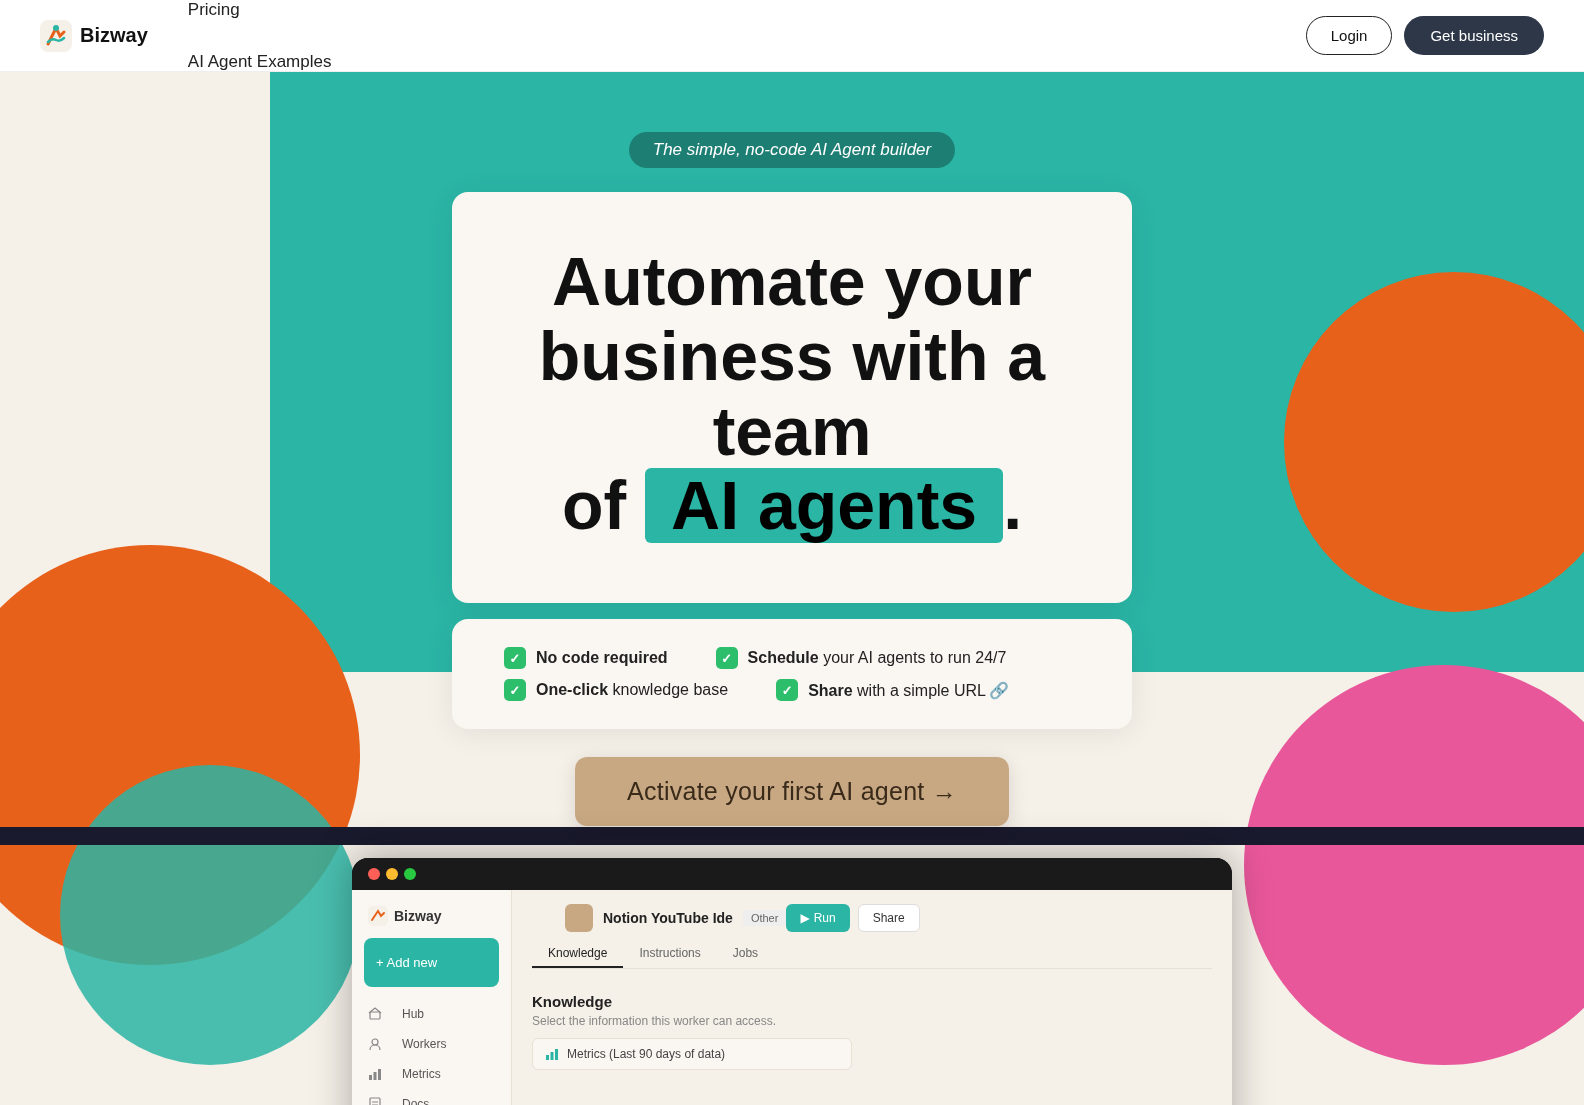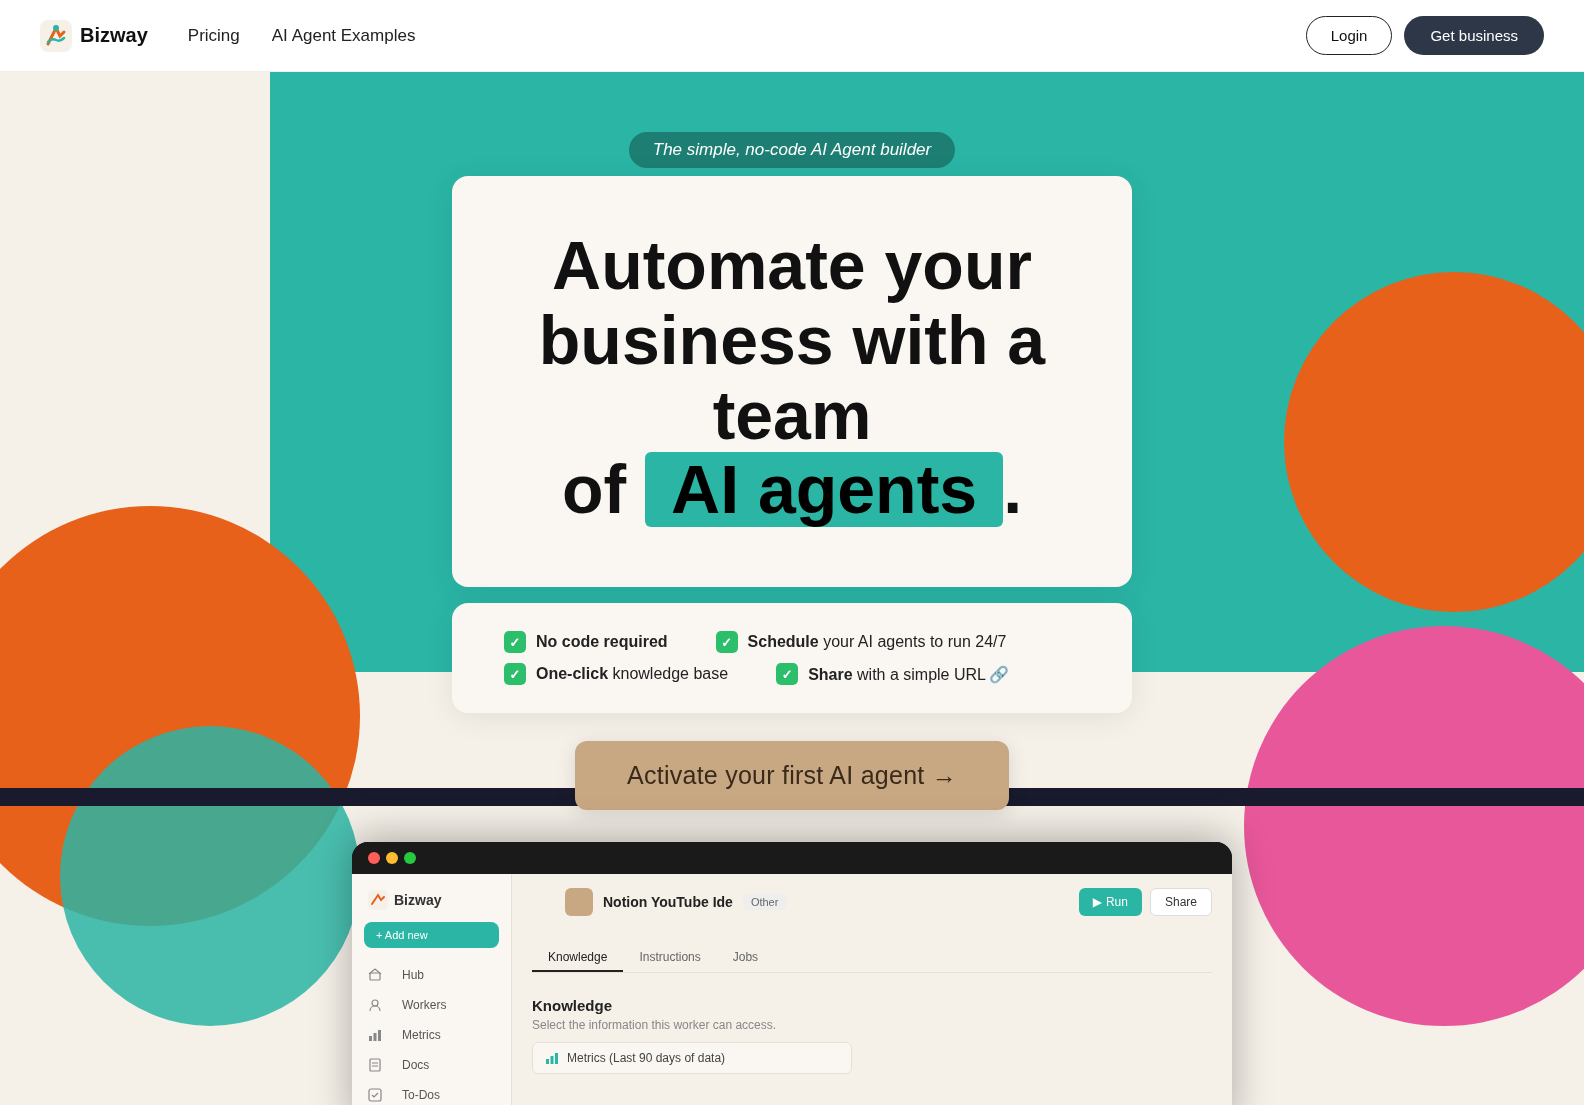--- a/index.html
+++ b/index.html
@@ -10,21 +10,21 @@
       position: fixed; top: 0; left: 0; right: 0; z-index: 100;
       height: 72px;
       background: #fff;
       border-bottom: 1px solid #eee;
       display: flex; align-items: center; justify-content: space-between;
       padding: 0 40px;
     }
     .navbar-left { display: flex; align-items: center; gap: 40px; }
     .logo { display: flex; align-items: center; gap: 8px; font-weight: 700; font-size: 20px; color: #111; }
     .logo-icon { width: 32px; height: 32px; }
-    .nav-links { display: flex; gap: 32px; }
+    .nav-links { display: flex; gap: 32px; flex-direction: column; }
     .nav-link { font-size: 17px; color: #222; text-decoration: none; cursor: pointer; }
     .navbar-right { display: flex; align-items: center; gap: 12px; }
     .btn-login {
       padding: 10px 24px; border: 1.5px solid #222; border-radius: 24px;
       background: transparent; font-size: 15px; cursor: pointer; color: #111; font-weight: 500;
     }
     .btn-getstarted {
       padding: 11px 26px; border: none; border-radius: 24px;
       background: #2d3748; font-size: 15px; cursor: pointer; color: #fff; font-weight: 500;
     }
@@ -96,21 +96,21 @@
       padding-top: 60px;
     }
 
     .hero-tagline {
       background: rgba(0,0,0,0.3);
       color: #fff;
       font-style: italic;
       font-size: 17px;
       padding: 8px 24px;
       border-radius: 20px;
-      margin-bottom: 8px;
+      margin-bottom: 24px;
     }
 
     .hero-card {
       background: #faf7f2;
       border-radius: 16px;
       padding: 52px 80px;
       text-align: center;
       width: 680px;
       box-shadow: 0 4px 30px rgba(0,0,0,0.08);
     }
@@ -195,39 +195,39 @@
       flex-shrink: 0;
     }
     .sidebar-logo {
       display: flex; align-items: center; gap: 6px;
       padding: 0 16px 12px 16px;
       font-weight: 700; font-size: 14px; color: #333;
     }
     .sidebar-logo-icon { width: 20px; height: 20px; }
     .sidebar-add-btn {
       margin: 0 12px 12px 12px;
-      padding: 7px 12px;
+      padding: 17px 12px;
       background: #2ab5a5;
       color: #fff;
       border: none;
       border-radius: 8px;
-      font-size: 11px;
+      font-size: 13px;
       cursor: pointer;
       width: calc(100% - 24px);
       text-align: left;
     }
     .sidebar-item {
       padding: 8px 16px;
       display: flex; align-items: center; gap: 20px;
       font-size: 12px; color: #555; cursor: pointer;
     }
     .app-main { flex: 1; padding: 14px 20px; }
     .app-main-header {
-      display: flex; align-items: center; justify-content: space-between;
-      margin-bottom: 28px;
+      display: flex; align-items: center; 
+      margin-bottom: 8px;
       padding-left: 33px;
     }
     .app-main-title-row { display: flex; align-items: center; gap: 10px; }
     .agent-avatar { width: 28px; height: 28px; border-radius: 6px; background: #c8a882; }
     .agent-name { font-size: 14px; font-weight: 600; color: #222; }
     .agent-tag {
       background: #eee; color: #666; font-size: 11px;
       padding: 2px 8px; border-radius: 4px;
     }
     .app-main-actions { display: flex; gap: 8px; }

